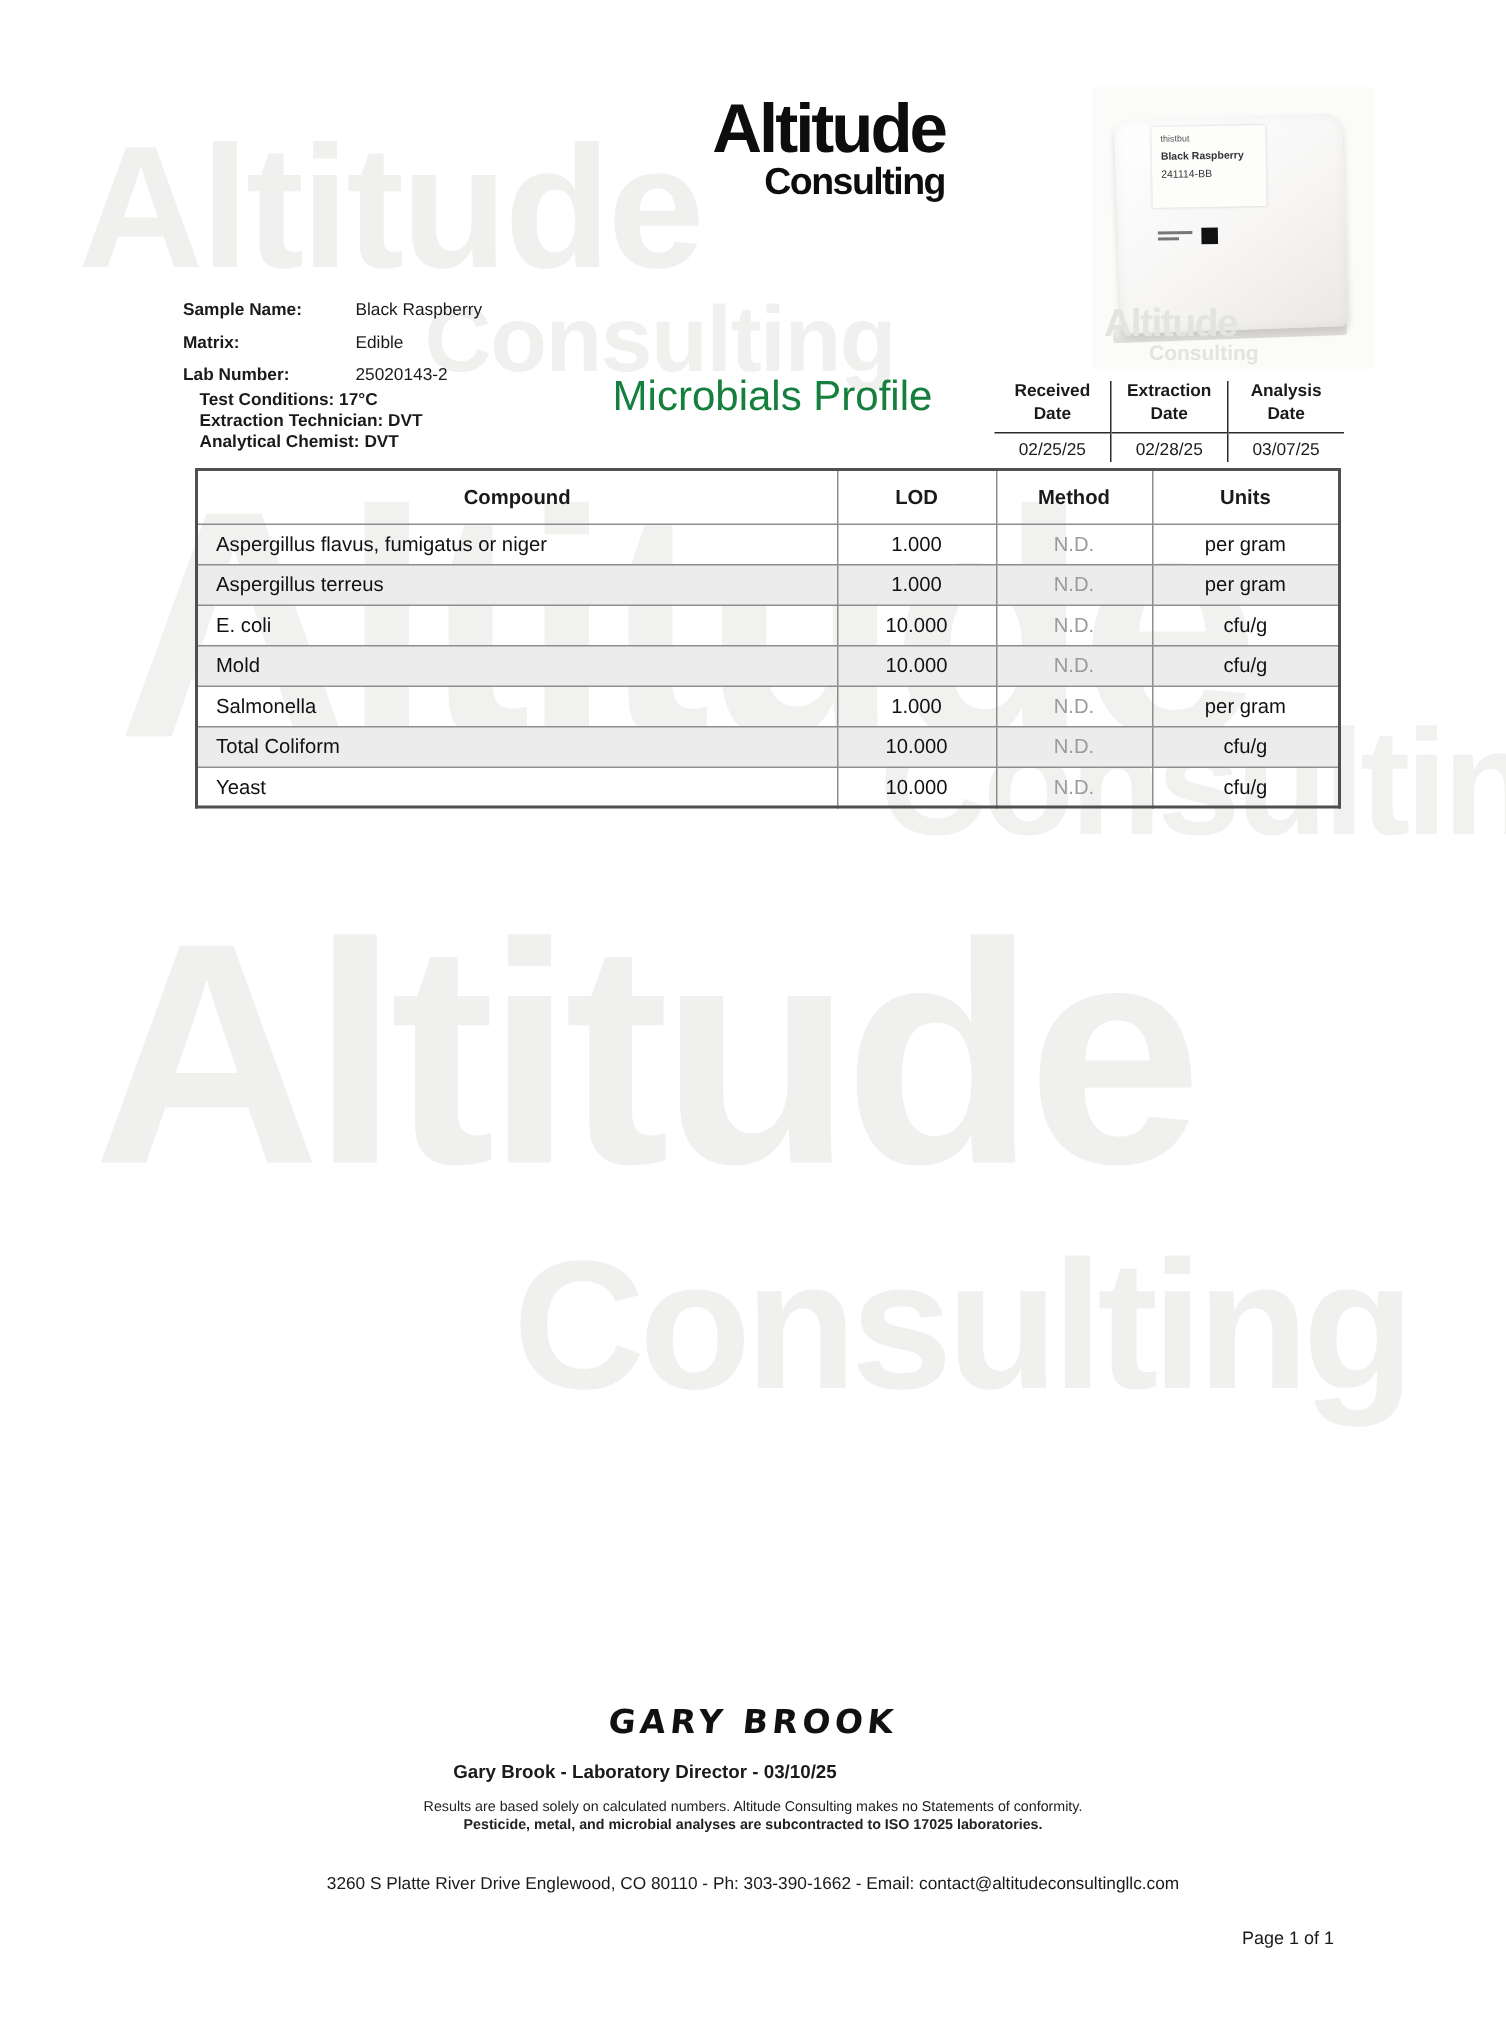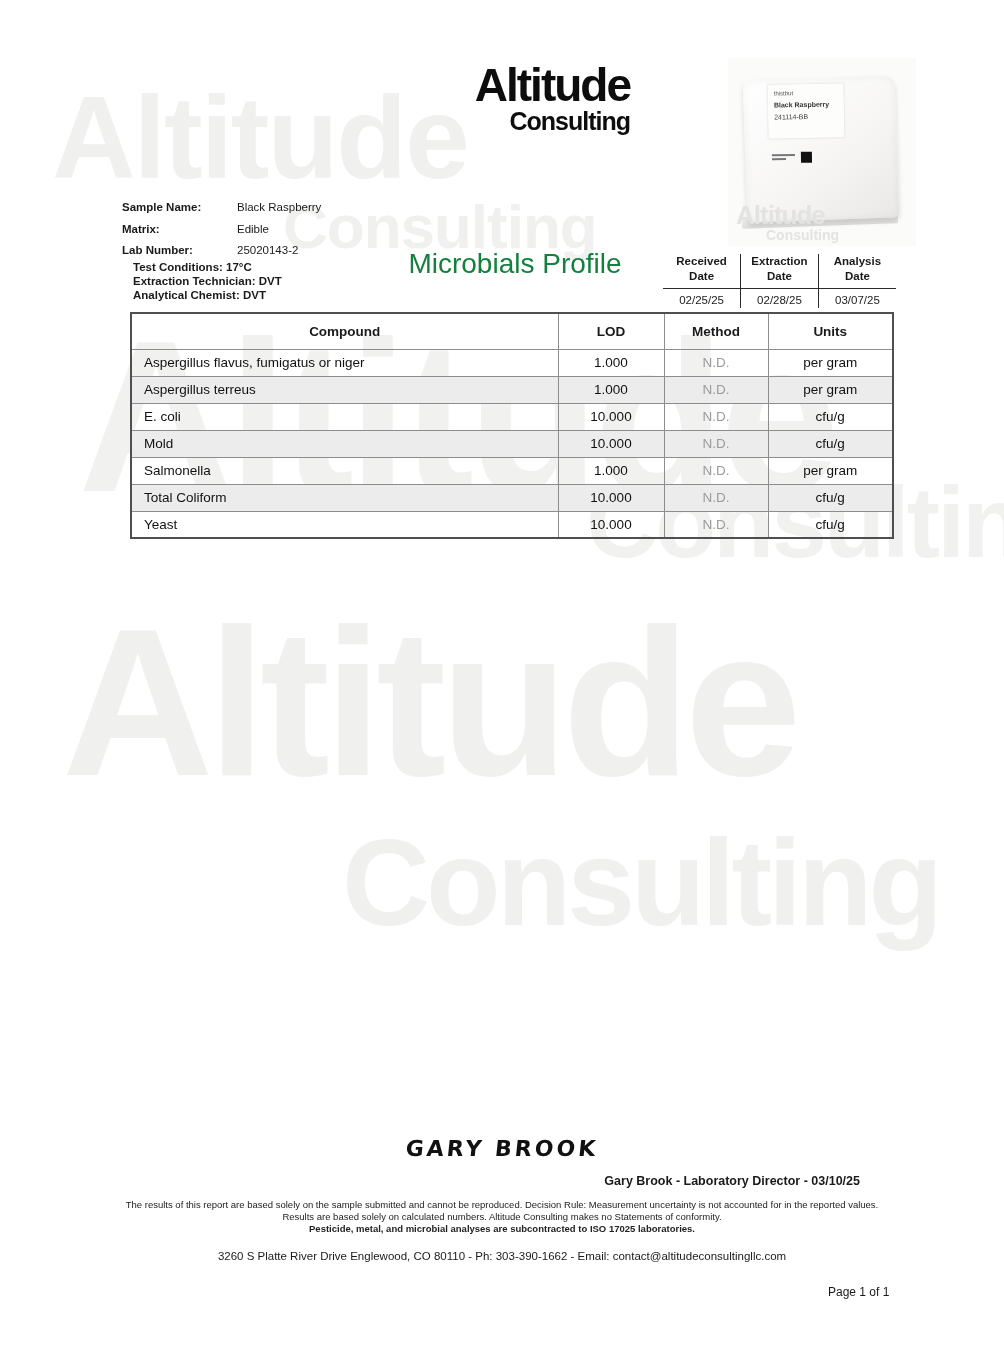--- a/index.html
+++ b/index.html
@@ -73,21 +73,21 @@
   .results .hrow th { height:36px; font-weight:700; text-align:center;margin-left:33px; }
   .results td { height:27px; text-align:center; color:#111; }
   .results td.compound { text-align:left; padding-left:12px; }
   .results tr.alt { background:#ececec; }
   .results td.nd { color:#9b9b9b; }
 
   
   .sig { position:absolute; left:0; top:1136px; width:1004px; text-align:center;
          font-family:"DejaVu Sans", sans-serif; font-size:22px; font-weight:700;
          letter-spacing:3px; text-transform:uppercase; transform:skewX(-6deg); color:#111; }
-  .sig-name { position:absolute; left:0; top:1174px; width:860px; text-align:right; font-size:12.5px; font-weight:700; }
+  .sig-name { position:absolute; left:0; top:1174px; width:860px; text-align:center; font-size:12.5px; font-weight:700; }
   .disclaimer { position:absolute; left:0; top:1199px; width:1004px; text-align:center; font-size:9.5px; line-height:12px; color:#222; }
   .disclaimer .bold { font-weight:700; }
   .address { position:absolute; left:0; top:1250px; width:1004px; text-align:center; font-size:11.5px; }
   .pageno { position:absolute; left:828px; top:1285px; font-size:12px; }
 </style>
 </head>
 <body>
 
 <div class="page">
 
@@ -224,21 +224,20 @@
           <td class="nd">N.D.</td>
           <td>cfu/g</td>
         </tr>
       </tbody>
     </table>
 
     <div class="sig">Gary Brook</div>
     <div class="sig-name">Gary Brook - Laboratory Director - 03/10/25</div>
 
     <div class="disclaimer">
-      <div>The results of this report are based solely on the sample submitted and cannot be reproduced. Decision Rule: Measurement uncertainty is not accounted for in the reported values.</div>
       <div>Results are based solely on calculated numbers. Altitude Consulting makes no Statements of conformity.</div>
       <div class="bold">Pesticide, metal, and microbial analyses are subcontracted to ISO 17025 laboratories.</div>
     </div>
 
     <div class="address">3260 S Platte River Drive Englewood, CO 80110 - Ph: 303-390-1662 - Email: contact@altitudeconsultingllc.com</div>
 
     <div class="pageno">Page 1 of 1</div>
 
   </div>
 </div>

